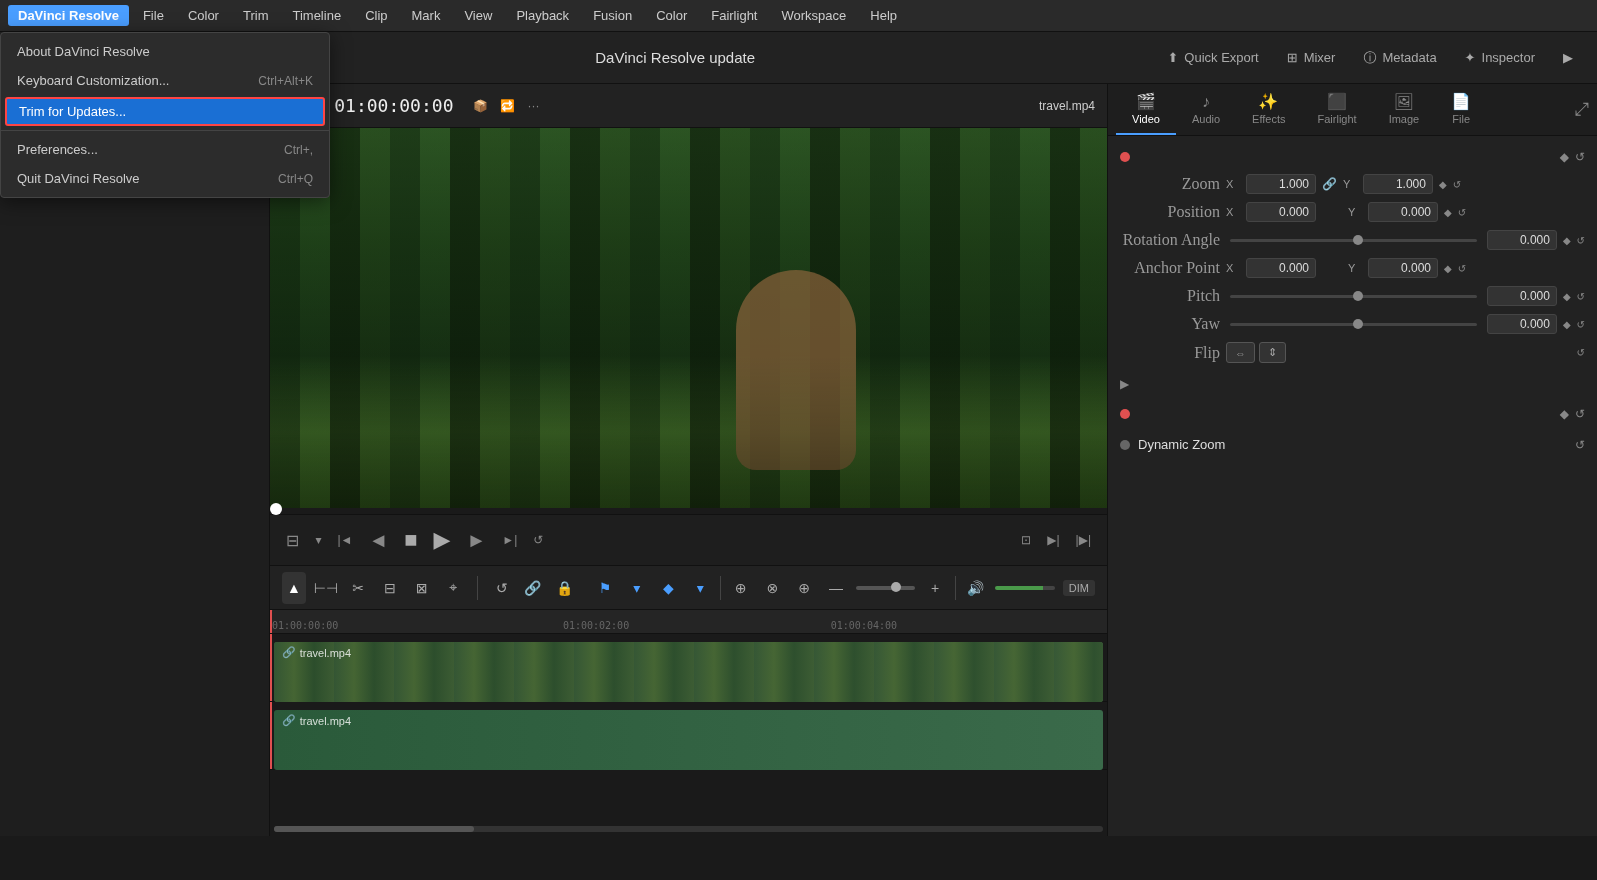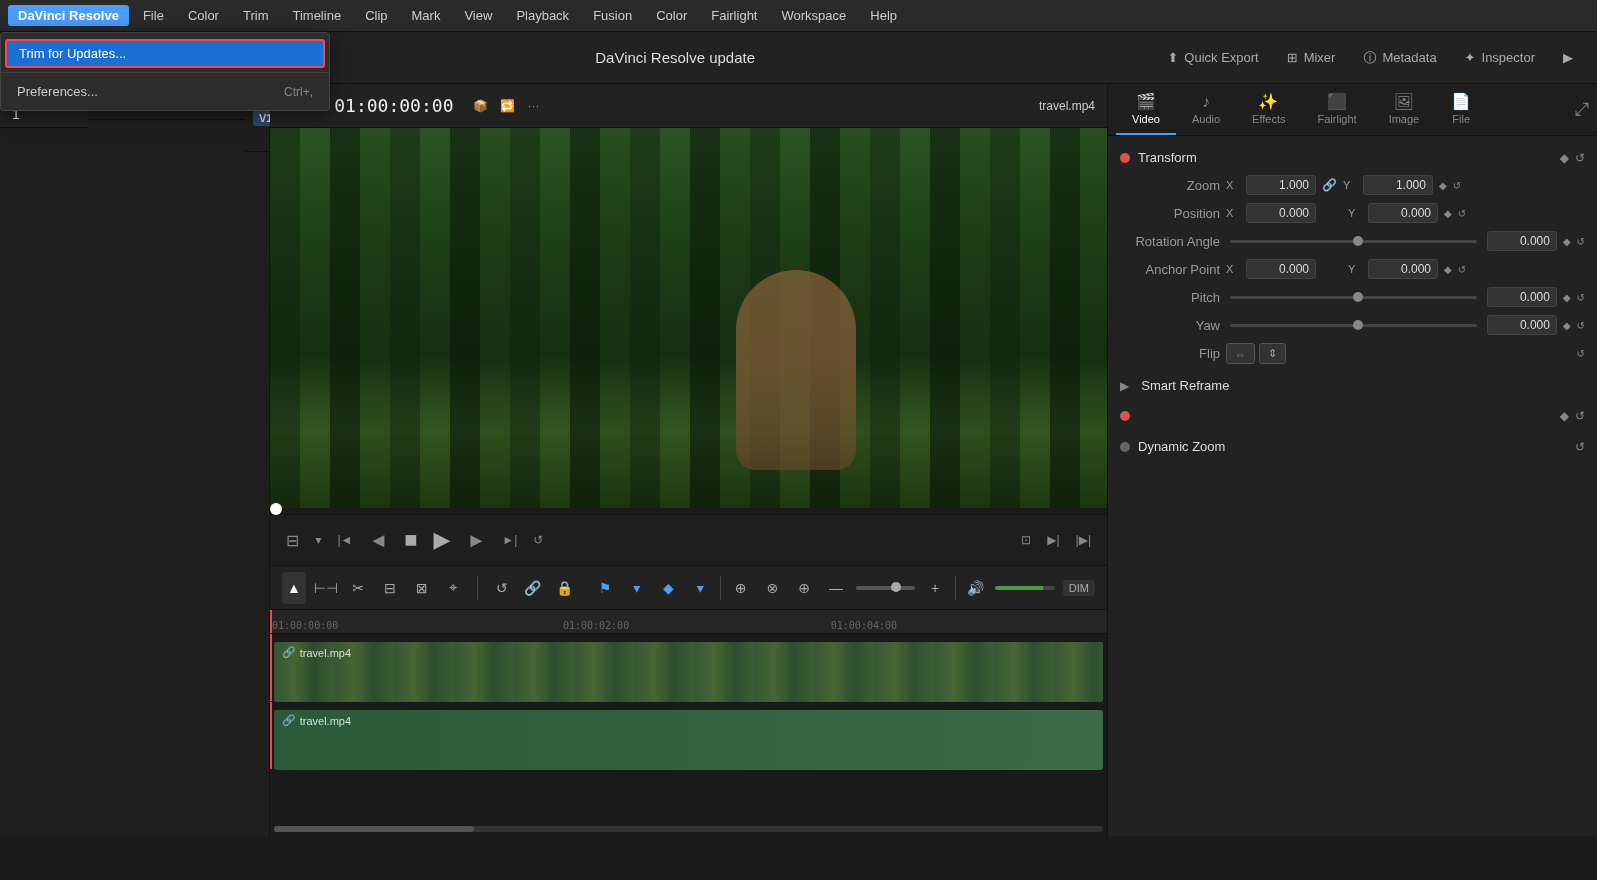--- a/index.html
+++ b/index.html
@@ -295,24 +295,25 @@
       margin-left: auto;
     }
     .param-row {
       display: flex;
       align-items: center;
       padding: 4px 12px;
       gap: 6px;
     }
     .param-label {
       color: #999;
-      font-size: 13px;
+      font-size: 16px;
       width: 100px;
       text-align: right;
       flex-shrink: 0;
+      font-family: Liberation Serif, serif;
     }
     .param-axis {
       color: #999;
       font-size: 11px;
       width: 14px;
     }
     .param-input {
       background: #333;
       border: 1px solid #444;
       color: #ddd;
@@ -502,27 +503,38 @@
   <div class="menu-item">Mark</div>
   <div class="menu-item">View</div>
   <div class="menu-item">Playback</div>
   <div class="menu-item">Fusion</div>
   <div class="menu-item">Color</div>
   <div class="menu-item">Fairlight</div>
   <div class="menu-item">Workspace</div>
   <div class="menu-item">Help</div>
 
   <div class="dropdown-menu">
+    <div class="dropdown-item">
+      <span>About DaVinci Resolve</span>
+    </div>
+    <div class="dropdown-item">
+      <span>Keyboard Customization...</span>
+      <span class="shortcut">Ctrl+Alt+K</span>
+    </div>
     <div class="dropdown-item highlighted">
       <span>Trim for Updates...</span>
     </div>
     <div class="dropdown-separator"></div>
     <div class="dropdown-item">
       <span>Preferences...</span>
       <span class="shortcut">Ctrl+,</span>
+    </div>
+    <div class="dropdown-item">
+      <span>Quit DaVinci Resolve</span>
+      <span class="shortcut">Ctrl+Q</span>
     </div>
   </div>
 </div>
 
 <div class="second-bar">
   <div class="index-btn">
     <span>☰</span>
     <span>Index</span>
   </div>
   <div class="sound-lib-btn">
@@ -731,21 +743,20 @@
       </div>
       <div style="margin-left:auto;display:flex;align-items:center;">
         <span style="color:#888;font-size:18px;">⤢</span>
       </div>
     </div>
 
     <div class="inspector-content">
 
       <div class="section-header">
         <div class="section-dot"></div>
-        <span class="section-title">Transform</span>
         <div class="section-actions">
           <span style="color:#888;">◆</span>
           <span style="color:#888;">↺</span>
         </div>
       </div>
 
       <div class="param-row">
         <span class="param-label">Zoom</span>
         <span class="param-axis">X</span>
         <input class="param-input" value="1.000" style="">
@@ -813,21 +824,20 @@
         <div class="flip-btns">
           <button class="flip-btn">⇔</button>
           <button class="flip-btn">⇕</button>
         </div>
         <div style="flex:1;"></div>
         <span class="param-reset">↺</span>
       </div>
 
       <div class="section-header" style="margin-top:4px;">
         <span style="color:#888;margin-right:4px;">▶</span>
-        <span class="section-title">Smart Reframe</span>
       </div>
 
       <div class="section-header" style="margin-top:4px;">
         <div class="section-dot"></div>
         <div class="section-actions">
           <span style="color:#888;">◆</span>
           <span style="color:#888;">↺</span>
         </div>
       </div>
 

